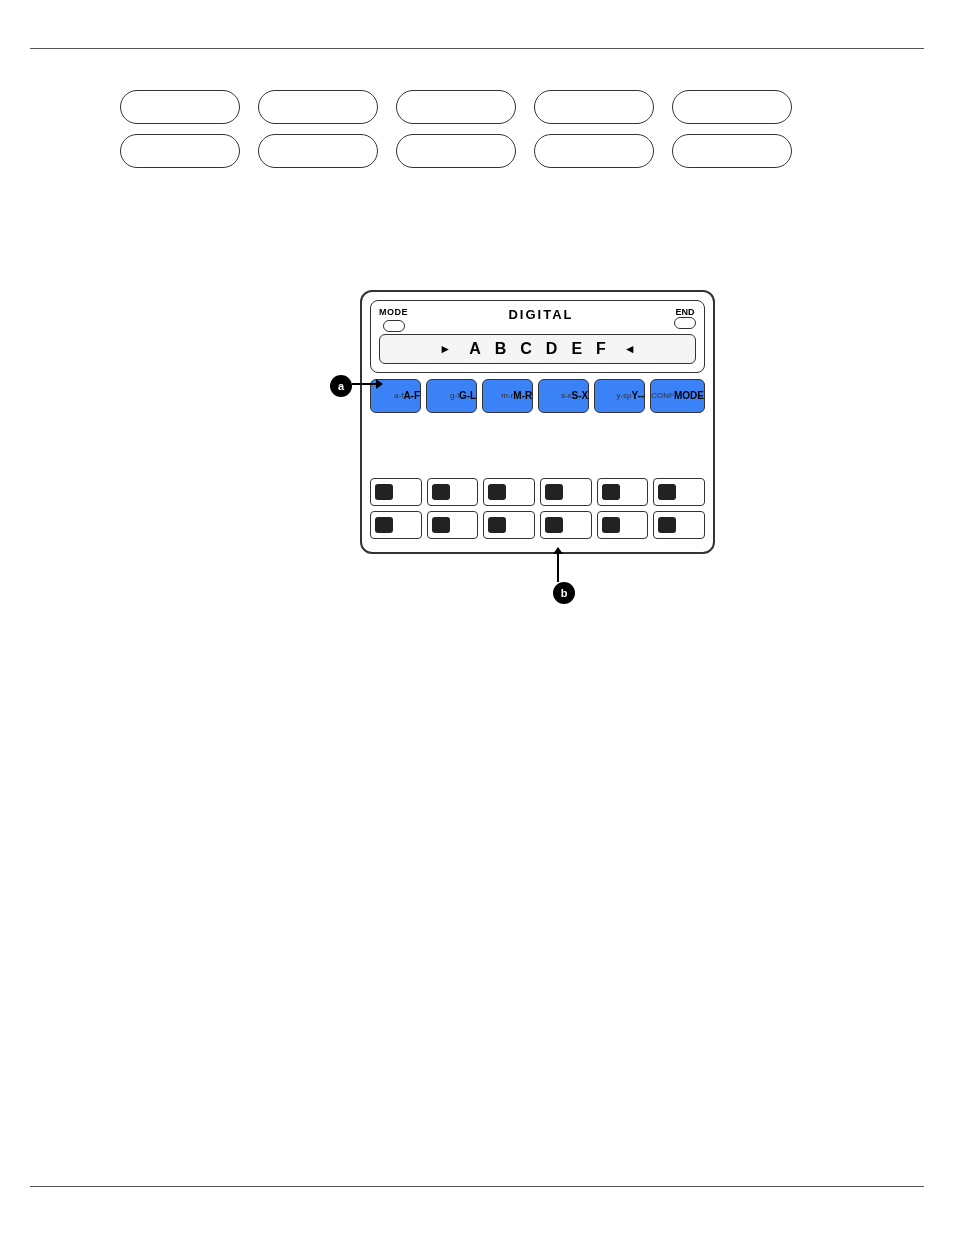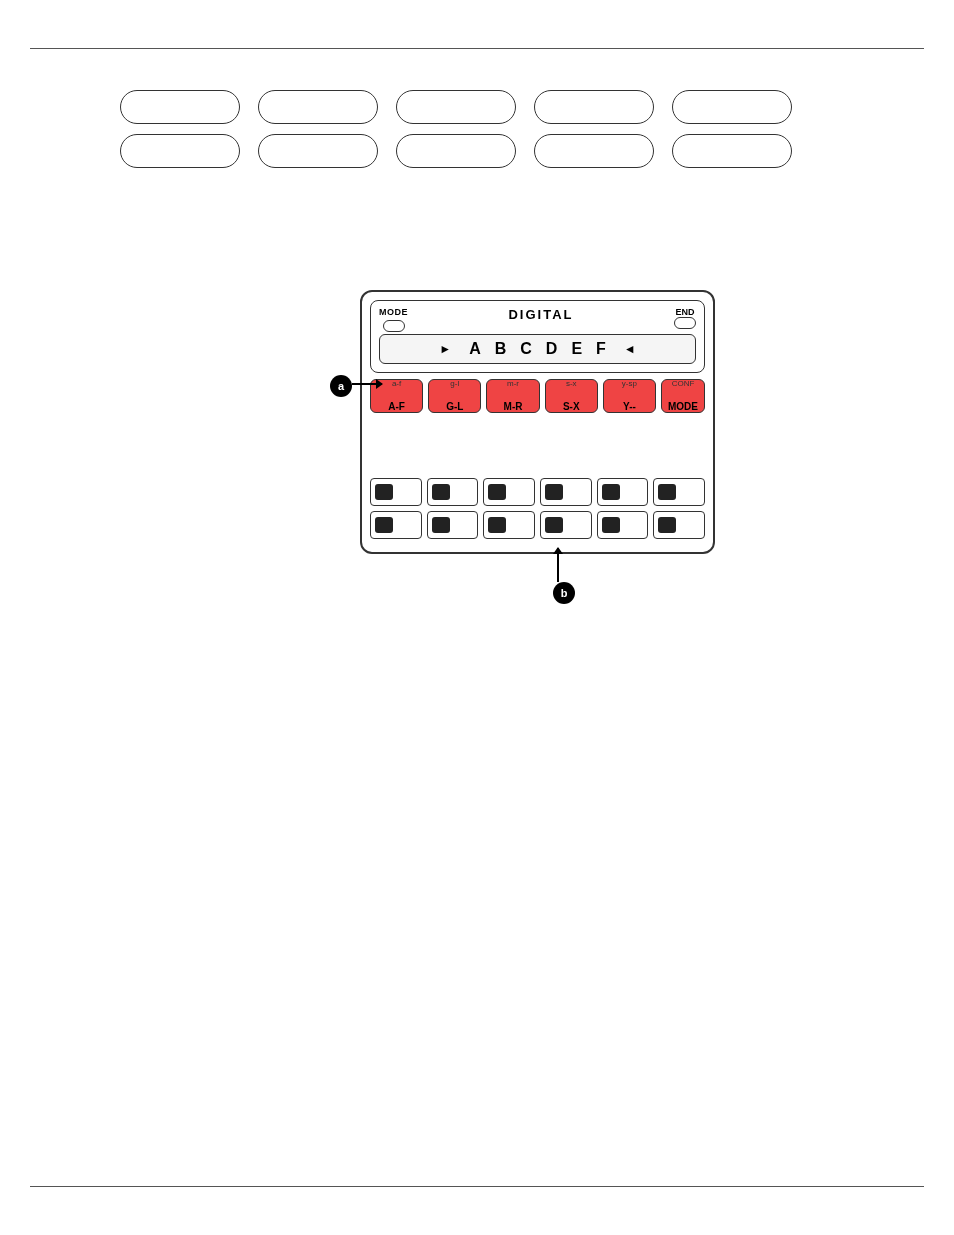--- a/index.html
+++ b/index.html
@@ -150,25 +150,25 @@
       display: flex;
       gap: 5px;
       margin-bottom: 5px;
     }
 
     .key-btn {
       flex: 1;
       height: 34px;
       border: 1.5px solid #333;
       border-radius: 6px;
-      background: #ef4444;
-      display: flex;
-      flex-direction: column;
-      align-items: center;
-      justify-content: space-between;
+      background: #3b82f6;
+      display: flex;
+      flex-direction: row;
+      align-items: center;
+      justify-content: flex-end;
       font-size: 9px;
       font-weight: bold;
       cursor: pointer;
       position: relative;
     }
 
     .key-btn.small-key {
       flex: 0 0 44px;
     }
 

